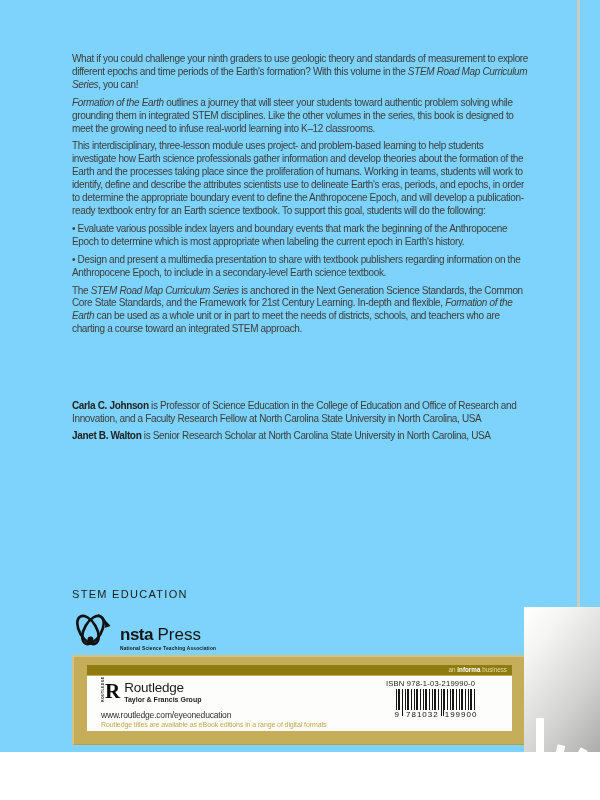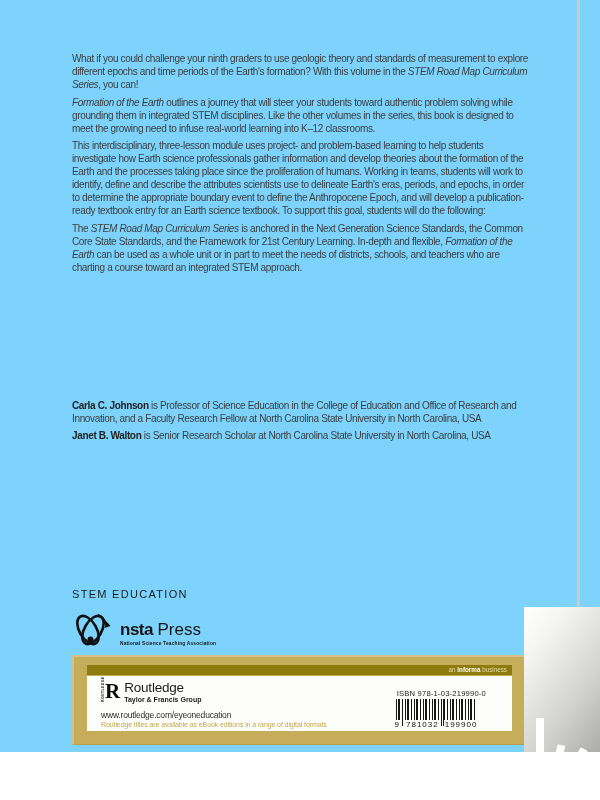--- a/index.html
+++ b/index.html
@@ -21,21 +21,21 @@
   }
   #authors p { margin:0 0 4px 0; }
   .run-b { font-weight:bold; color:#222; }
   .run-i { font-style:italic; }
 
   
   #series-label {
     position:absolute; left:72px; top:588px;
     font-size:11px; font-weight:normal; letter-spacing:1.3px; color:#1c1c1c;
   }
-  #nsta { position:absolute; left:69px; top:609px; display:flex; align-items:center; }
+  #nsta { position:absolute; left:69px; top:609px; display:flex; align-items:flex-end; }
   #nsta svg { display:block; }
   .nsta-text { margin-left:5px; margin-top:6px; color:#151515; }
   .nsta-name { font-size:17px; font-weight:800; letter-spacing:-0.5px; }
   .nsta-press { font-size:17px; font-weight:400; }
   .nsta-tag { font-size:4.8px; font-weight:bold; letter-spacing:0.2px; margin-top:1px; }
 
   
   #panel {
     position:absolute; left:72px; top:655px; width:455px; height:90px;
     background:#c6ad5a;
@@ -59,21 +59,21 @@
   .r-letter {
     font-family:"Liberation Serif", serif; font-size:21px; font-weight:bold;
     line-height:20px; color:#0c0c0c;
   }
   .r-words { margin-left:4px; }
   .r-name { font-size:13.5px; color:#1b1b1b; letter-spacing:-0.2px; line-height:14px; }
   .r-group { font-size:7px; font-weight:bold; color:#1b1b1b; margin-top:1px; }
   #url { position:absolute; left:14px; top:34px; font-size:8.5px; color:#2e2e2e; letter-spacing:-0.2px; }
   #ebook-note { position:absolute; left:14px; top:45px; font-size:7px; color:#c2a84e; letter-spacing:-0.1px; }
 
-  #barcode { position:absolute; right:26px; top:13px; width:100px; text-align:right; }
+  #barcode { position:absolute; right:26px; top:3px; width:100px; text-align:left; }
   #isbn { font-size:7.6px; color:#191919; letter-spacing:0.2px; white-space:nowrap; }
   #bars {
     width:80px; height:27px; margin:1px auto 0;
     background:repeating-linear-gradient(90deg,
       #161616 0, #161616 1px, #fdfdfb 1px, #fdfdfb 2px,
       #161616 2px, #161616 4px, #fdfdfb 4px, #fdfdfb 6px,
       #161616 6px, #161616 7px, #fdfdfb 7px, #fdfdfb 9px);
   }
   #digits {
     position:relative; margin-top:-6px; display:flex; justify-content:center; gap:4px;
@@ -96,20 +96,22 @@
 </style>
 </head>
 <body>
 
 <div id="page">
 
   <div id="body-copy">
       <p><span>What if you could challenge your ninth graders to use geologic theory and standards of measurement to explore different epochs and time periods of the Earth's formation? With this volume in the </span><span class="run-i">STEM Road Map Curriculum Series</span><span>, you can!</span></p>
       <p><span class="run-i">Formation of the Earth</span><span> outlines a journey that will steer your students toward authentic problem solving while grounding them in integrated STEM disciplines. Like the other volumes in the series, this book is designed to meet the growing need to infuse real-world learning into K–12 classrooms.</span></p>
       <p><span>This interdisciplinary, three-lesson module uses project- and problem-based learning to help students investigate how Earth science professionals gather information and develop theories about the formation of the Earth and the processes taking place since the proliferation of humans. Working in teams, students will work to identify, define and describe the attributes scientists use to delineate Earth's eras, periods, and epochs, in order to determine the appropriate boundary event to define the Anthropocene Epoch, and will develop a publication-ready textbook entry for an Earth science textbook. To support this goal, students will do the following:</span></p>
+      <p class="bullet"><span>Evaluate various possible index layers and boundary events that mark the beginning of the Anthropocene Epoch to determine which is most appropriate when labeling the current epoch in Earth's history.</span></p>
+      <p class="bullet"><span>Design and present a multimedia presentation to share with textbook publishers regarding information on the Anthropocene Epoch, to include in a secondary-level Earth science textbook.</span></p>
       <p><span>The </span><span class="run-i">STEM Road Map Curriculum Series</span><span> is anchored in the Next Generation Science Standards, the Common Core State Standards, and the Framework for 21st Century Learning. In-depth and flexible, </span><span class="run-i">Formation of the Earth</span><span> can be used as a whole unit or in part to meet the needs of districts, schools, and teachers who are charting a course toward an integrated STEM approach.</span></p>
     </div>
 
   <div id="authors">
       <p><span class="run-b">Carla C. Johnson</span><span> is Professor of Science Education in the College of Education and Office of Research and Innovation, and a Faculty Research Fellow at North Carolina State University in North Carolina, USA</span></p>
       <p><span class="run-b">Janet B. Walton</span><span> is Senior Research Scholar at North Carolina State University in North Carolina, USA</span></p>
     </div>
 
   <div id="series-label">STEM EDUCATION</div>
 

